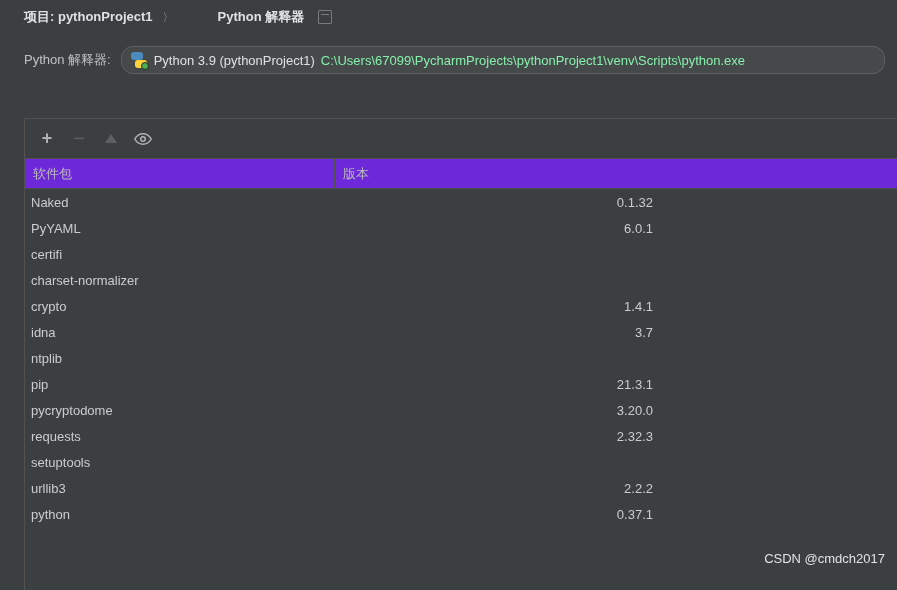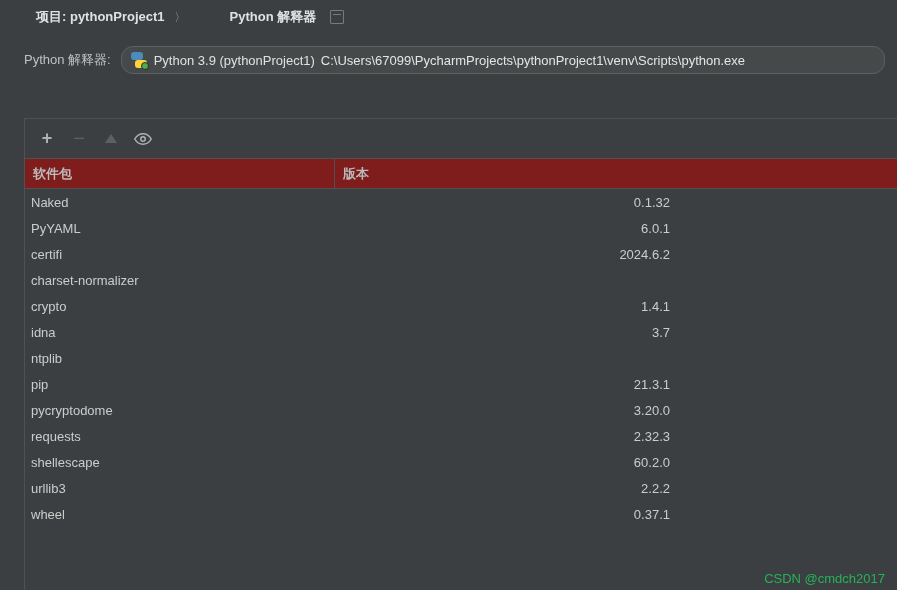--- a/index.html
+++ b/index.html
@@ -12,21 +12,21 @@
       color: #bbbbbb;
       overflow: hidden;
       position: relative;
     }
     .breadcrumb {
       display: flex;
       align-items: center;
       padding: 8px 24px;
       gap: 6px;
     }
-    .breadcrumb .label { font-weight: bold; color: #dfe1e5; margin-left: 12px; }
+    .breadcrumb .label { font-weight: bold; color: #dfe1e5; }
     .breadcrumb .sep { color: #a0a0a0; font-size: 11px; padding: 0 4px; }
     .breadcrumb .current { font-weight: bold; color: #dfe1e5; margin-left: 34px; }
     .bc-icon {
       width: 14px; height: 14px; display: inline-block;
       border: 1px solid #7a7a7a; border-radius: 1px; margin-left: 8px;
       position: relative;
     }
     .bc-icon::after {
       content: ""; position: absolute; left: 2px; right: 2px; top: 3px;
       border-top: 1px solid #7a7a7a;
@@ -58,21 +58,21 @@
       position: absolute; width: 12px; height: 8px; border-radius: 3px;
     }
     .py-icon .top { background: #4b8bbe; left: 1px; top: 1px; }
     .py-icon .bot { background: #ffd43b; right: 1px; bottom: 1px; }
     .py-icon .dot {
       position: absolute; right: -1px; bottom: -1px;
       width: 8px; height: 8px; border-radius: 50%;
       background: #4caf50; border: 1px solid #2b2b2b;
     }
     .interp-name { color: #dfe1e5; }
-    .interp-path { color: #e5e5e5; }
+    .interp-path { color: #86efac; }
 
     .panel {
       position: absolute;
       left: 24px; right: 0;
       top: 118px; bottom: 0;
       background: #3c3f41;
       border-top: 1px solid #515151;
       border-left: 1px solid #515151;
     }
     .toolbar {
@@ -92,49 +92,48 @@
     .icon-up {
       width: 0; height: 0;
       border-left: 6px solid transparent;
       border-right: 6px solid transparent;
       border-bottom: 9px solid currentColor;
     }
     .icon-eye { width: 18px; height: 18px; }
 
     .table-header {
       display: flex; height: 30px;
-      background: #7f1d1d;
+      background: #6d28d9;
       border-bottom: 1px solid #515151;
-      font-weight: bold;
     }
     .th {
       display: flex; align-items: center;
       padding-left: 8px;
       border-right: 1px solid #515151;
       color: #bbbbbb;
     }
     .th:last-child { border-right: none; }
     .col0 { width: 310px; }
     .col1 { width: 318px; text-align: right; }
     .col2 { flex: 1; }
 
     .table-body { }
     .row {
-      display: flex; height: 26px; align-items: center; gap: 17px;
+      display: flex; height: 26px; align-items: center;
     }
     .cell {
       padding-left: 6px;
       color: #cccccc;
       white-space: nowrap;
     }
 
     .watermark {
       position: absolute;
-      right: 12px; bottom: 4px;
-      color: #22c55e;
+      right: 12px; bottom: 24px;
+      color: #ffffff;
       font-size: 13px;
       opacity: 0.85;
     }
   </style>
 </head>
 <body>
 
 <div class="breadcrumb">
   <span class="label">项目: pythonProject1</span>
   <span class="sep">〉</span>
@@ -185,21 +184,20 @@
         <div class="cell col1">0.1.32</div>
         <div class="cell col2"></div>
       </div>
       <div class="row">
         <div class="cell col0">PyYAML</div>
         <div class="cell col1">6.0.1</div>
         <div class="cell col2"></div>
       </div>
       <div class="row">
         <div class="cell col0">certifi</div>
-        <div class="cell col1">2024.6.2</div>
         <div class="cell col2"></div>
       </div>
       <div class="row">
         <div class="cell col0">charset-normalizer</div>
         <div class="cell col2"></div>
       </div>
       <div class="row">
         <div class="cell col0">crypto</div>
         <div class="cell col1">1.4.1</div>
         <div class="cell col2"></div>
@@ -222,30 +220,29 @@
         <div class="cell col0">pycryptodome</div>
         <div class="cell col1">3.20.0</div>
         <div class="cell col2"></div>
       </div>
       <div class="row">
         <div class="cell col0">requests</div>
         <div class="cell col1">2.32.3</div>
         <div class="cell col2"></div>
       </div>
       <div class="row">
-        <div class="cell col0">shellescape</div>
-        <div class="cell col1">60.2.0</div>
+        <div class="cell col0">setuptools</div>
         <div class="cell col2"></div>
       </div>
       <div class="row">
         <div class="cell col0">urllib3</div>
         <div class="cell col1">2.2.2</div>
         <div class="cell col2"></div>
       </div>
       <div class="row">
-        <div class="cell col0">wheel</div>
+        <div class="cell col0">python</div>
         <div class="cell col1">0.37.1</div>
         <div class="cell col2"></div>
       </div>
     </div>
 </div>
 
 <div class="watermark">CSDN @cmdch2017</div>
 
 </body></html>

